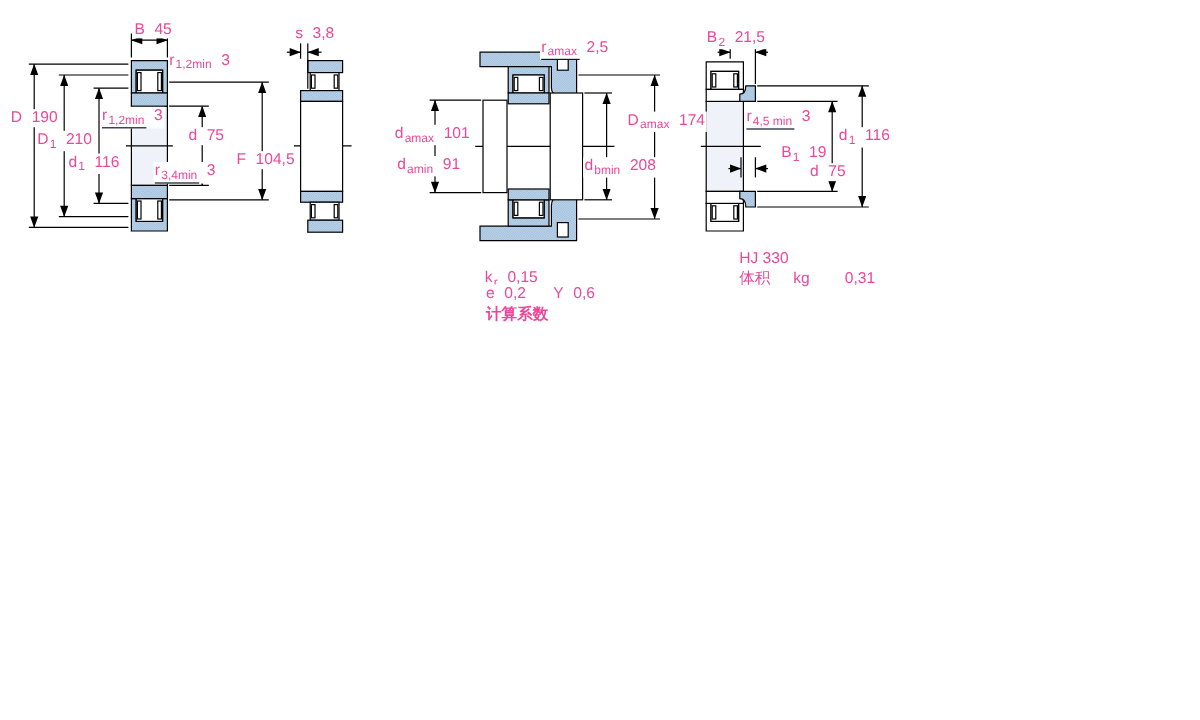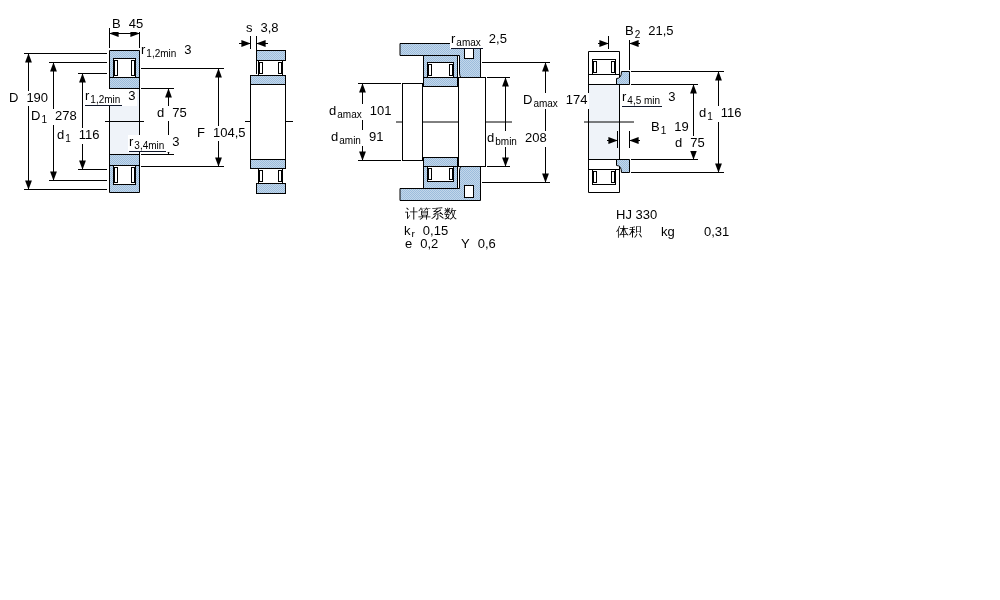--- a/index.html
+++ b/index.html
@@ -1,25 +1,25 @@
 <!DOCTYPE html>
 <html><head>
 <meta charset="utf-8">
 <style>
   html,body{margin:0;padding:0;background:#fff;}
   .canvas{position:relative;width:1000px;height:476px;background:#fff;overflow:hidden;
-          font-family:"Liberation Sans","DejaVu Sans",sans-serif;color:#000000;}
+          font-family:"Liberation Sans","DejaVu Sans",sans-serif;color:#ec4899;}
   .canvas svg{position:absolute;left:0;top:0;}
   .labels{position:absolute;left:0;top:0;width:100%;height:100%;}
   .lbl{position:absolute;font-size:13px;line-height:14px;white-space:nowrap;background:#fff;padding:0 1px;}
   .lbl .sub{font-size:10px;position:relative;top:3px;margin-left:1px;}
   .lbl .v{margin-left:6px;}
   .lbl .rp{display:inline-block;padding:0 2px 1px 0;}
   .lbl.leader .rp{border-bottom:1px solid #0f172a;}
-  .lbl.bold{font-weight:normal;}
+  .lbl.bold{font-weight:bold;margin-top:48px;}
 </style>
 </head>
 <body>
 
 <div class="canvas">
 
 <svg width="1000" height="600" viewBox="0 0 1000 600">
   <defs>
     <pattern id="steel" width="2" height="2" patternUnits="userSpaceOnUse">
       <rect width="2" height="2" fill="#c3d7ea"></rect>
@@ -156,41 +156,41 @@
       <line x1="718.5" y1="71.5" x2="718.5" y2="172.5" marker-start="url(#arr)" marker-end="url(#arr)"></line>
     </g>
   </g>
 </svg>
 
 <div class="labels">
 
   <div class="lbl" style="left:111px;top:17px"><span class="rp"><span>B</span></span><span class="v">45</span></div>
   <div class="lbl" style="left:140px;top:43px"><span class="rp"><span>r</span><span class="sub">1,2min</span></span><span class="v">3</span></div>
   <div class="lbl" style="left:8px;top:91px"><span class="rp"><span>D</span></span><span class="v">190</span></div>
-  <div class="lbl" style="left:30px;top:109px"><span class="rp"><span>D</span><span class="sub">1</span></span><span class="v">278</span></div>
+  <div class="lbl" style="left:30px;top:109px"><span class="rp"><span>D</span><span class="sub">1</span></span><span class="v">210</span></div>
   <div class="lbl" style="left:56px;top:128px"><span class="rp"><span>d</span><span class="sub">1</span></span><span class="v">116</span></div>
   <div class="lbl leader" style="left:84px;top:89px"><span class="rp"><span>r</span><span class="sub">1,2min</span></span><span class="v">3</span></div>
   <div class="lbl" style="left:156px;top:106px"><span class="rp"><span>d</span></span><span class="v">75</span></div>
   <div class="lbl leader" style="left:128px;top:135px"><span class="rp"><span>r</span><span class="sub">3,4min</span></span><span class="v">3</span></div>
   <div class="lbl" style="left:196px;top:126px"><span class="rp"><span>F</span></span><span class="v">104,5</span></div>
 
   <div class="lbl" style="left:245px;top:21px"><span class="rp"><span>s</span></span><span class="v">3,8</span></div>
 
   <div class="lbl leader" style="left:450px;top:32px"><span class="rp"><span>r</span><span class="sub">amax</span></span><span class="v">2,5</span></div>
   <div class="lbl" style="left:328px;top:104px"><span class="rp"><span>d</span><span class="sub">amax</span></span><span class="v">101</span></div>
   <div class="lbl" style="left:330px;top:130px"><span class="rp"><span>d</span><span class="sub">amin</span></span><span class="v">91</span></div>
   <div class="lbl" style="left:522px;top:93px"><span class="rp"><span>D</span><span class="sub">amax</span></span><span class="v">174</span></div>
   <div class="lbl" style="left:486px;top:131px"><span class="rp"><span>d</span><span class="sub">bmin</span></span><span class="v">208</span></div>
 
   <div class="lbl bold" style="left:404px;top:207px"><span>计算系数</span></div>
   <div class="lbl" style="left:403px;top:224px"><span class="rp"><span>k</span><span class="sub">r</span></span><span class="v">0,15</span></div>
   <div class="lbl" style="left:404px;top:237px"><span class="rp"><span>e</span></span><span class="v">0,2</span></div>
   <div class="lbl" style="left:460px;top:237px"><span class="rp"><span>Y</span></span><span class="v">0,6</span></div>
 
-  <div class="lbl" style="left:624px;top:24px"><span class="rp"><span>B</span><span class="sub">2</span></span><span class="v">21,5</span></div>
+  <div class="lbl" style="left:588px;top:24px"><span class="rp"><span>B</span><span class="sub">2</span></span><span class="v">21,5</span></div>
   <div class="lbl leader" style="left:621px;top:90px"><span class="rp"><span>r</span><span class="sub">4,5 min</span></span><span class="v">3</span></div>
   <div class="lbl" style="left:650px;top:120px"><span class="rp"><span>B</span><span class="sub">1</span></span><span class="v">19</span></div>
   <div class="lbl" style="left:698px;top:106px"><span class="rp"><span>d</span><span class="sub">1</span></span><span class="v">116</span></div>
   <div class="lbl" style="left:674px;top:136px"><span class="rp"><span>d</span></span><span class="v">75</span></div>
 
   <div class="lbl" style="left:615px;top:208px"><span>HJ 330</span></div>
   <div class="lbl" style="left:615px;top:225px"><span>体积</span></div>
   <div class="lbl" style="left:660px;top:225px"><span>kg</span></div>
   <div class="lbl" style="left:703px;top:225px"><span>0,31</span></div>
 

